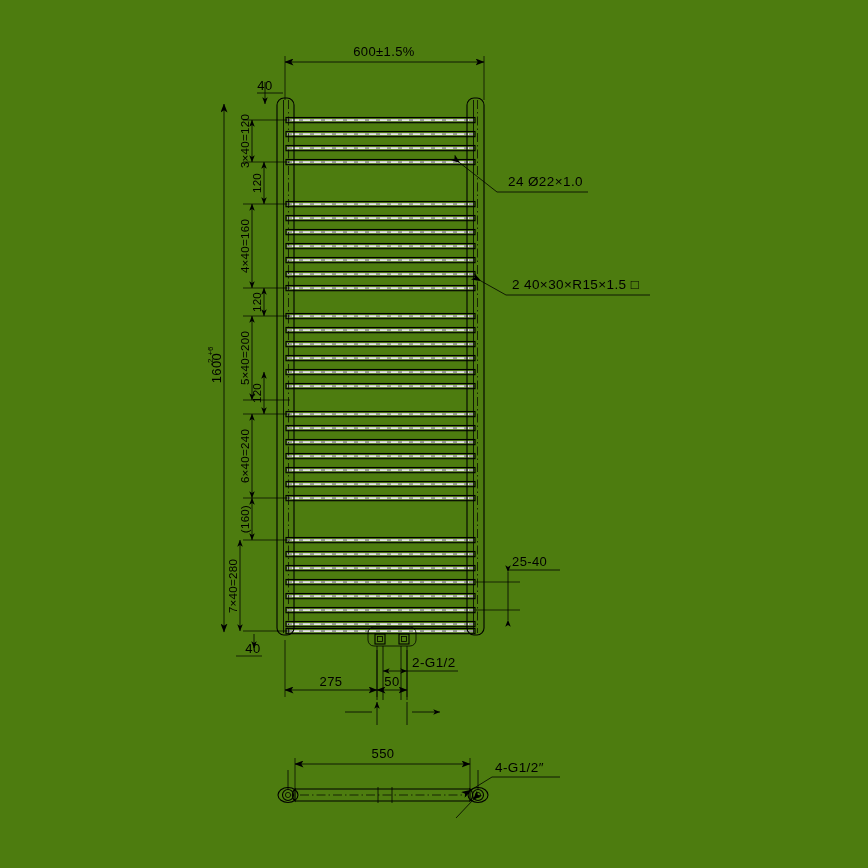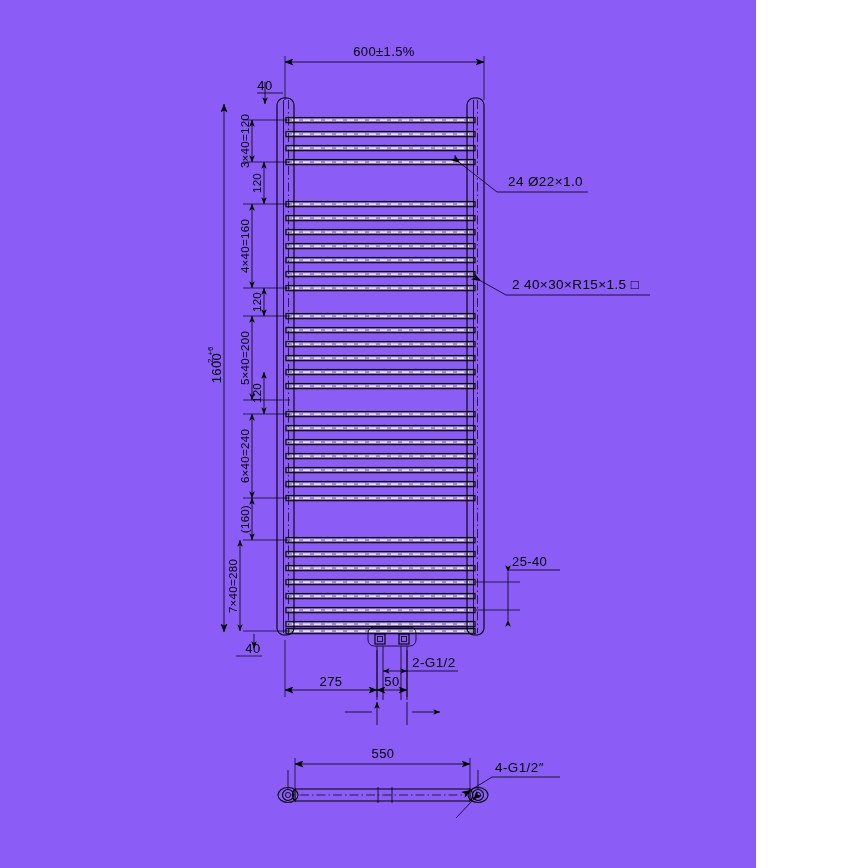--- a/index.html
+++ b/index.html
@@ -5,23 +5,23 @@
   html, body {
     margin: 0;
     padding: 0;
     background: #ffffff;
   }
   body {
     font-family: "Liberation Sans", sans-serif;
   }
   #drawing-root {
     position: relative;
-    width: 756px;
+    width: 868px;
     height: 868px;
-    background: #8b5cf6;
+    background: #4d7c0f;
     overflow: hidden;
   }
   svg#tech-drawing {
     display: block;
     width: 868px;
     height: 868px;
   }
   .dim-text {
     font-family: "Liberation Sans", sans-serif;
     font-size: 13px;

